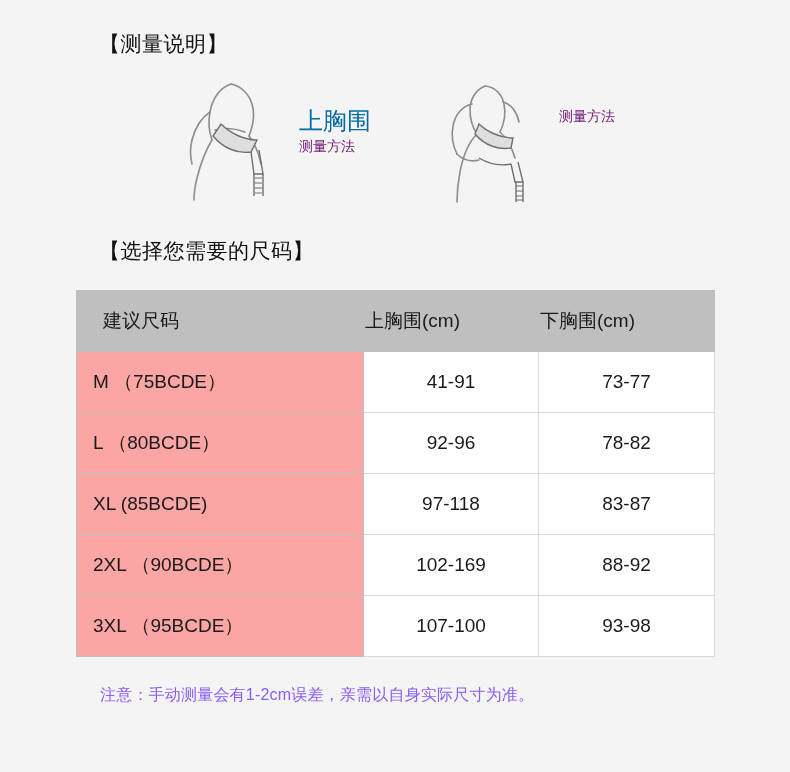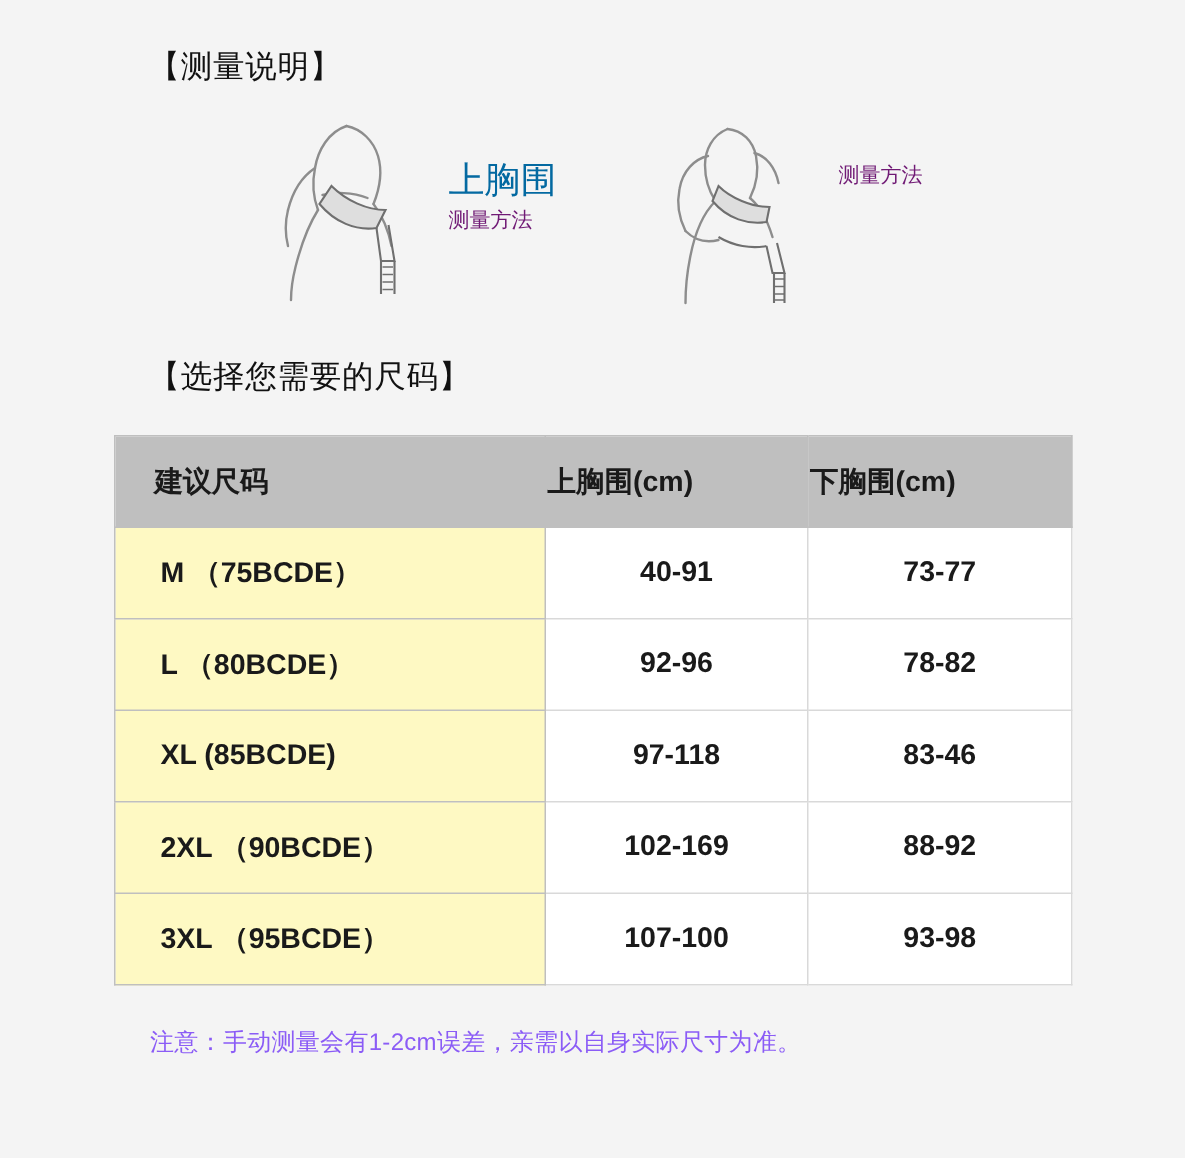--- a/index.html
+++ b/index.html
@@ -75,41 +75,41 @@
     left: 76px;
     top: 290px;
     width: 638px;
     border-collapse: collapse;
     table-layout: fixed;
     background: #ffffff;
   }
   .size-table th, .size-table td {
     border: 1px solid #d9d9d9;
     height: 58px;
-    font-weight: bold;
+    font-weight: normal;
     font-size: 19px;
     color: #1a1a1a;
   }
   .size-table thead th {
     background: #bfbfbf;
     border-color: #bfbfbf;
     font-size: 19px;
   }
   .size-table thead th.col-size {
     text-align: left;
     padding-left: 26px;
   }
   .size-table thead th.col-num {
     text-align: left;
   }
   .size-table tbody td.cell-size {
-    background: #fef9c3;
+    background: #fca5a5;
     border-color: #bfbfbf;
     text-align: left;
-    padding-left: 30px;
+    padding-left: 16px;
     font-size: 19px;
   }
   .size-table tbody td.cell-num {
     background: #ffffff;
     text-align: center;
     border-color: #d9d9d9;
     font-size: 19px;
   }
   .col-a { width: 287px; }
   .col-b { width: 175px; }
@@ -200,32 +200,32 @@
     <thead>
       <tr>
         <th class="col-size">建议尺码</th>
         <th class="col-num">上胸围(cm)</th>
         <th class="col-num">下胸围(cm)</th>
       </tr>
     </thead>
     <tbody>
       <tr>
         <td class="cell-size">M （75BCDE）</td>
-        <td class="cell-num">40-91</td>
+        <td class="cell-num">41-91</td>
         <td class="cell-num">73-77</td>
       </tr>
       <tr>
         <td class="cell-size">L （80BCDE）</td>
         <td class="cell-num">92-96</td>
         <td class="cell-num">78-82</td>
       </tr>
       <tr>
         <td class="cell-size">XL (85BCDE)</td>
         <td class="cell-num">97-118</td>
-        <td class="cell-num">83-46</td>
+        <td class="cell-num">83-87</td>
       </tr>
       <tr>
         <td class="cell-size">2XL （90BCDE）</td>
         <td class="cell-num">102-169</td>
         <td class="cell-num">88-92</td>
       </tr>
       <tr>
         <td class="cell-size">3XL （95BCDE）</td>
         <td class="cell-num">107-100</td>
         <td class="cell-num">93-98</td>

